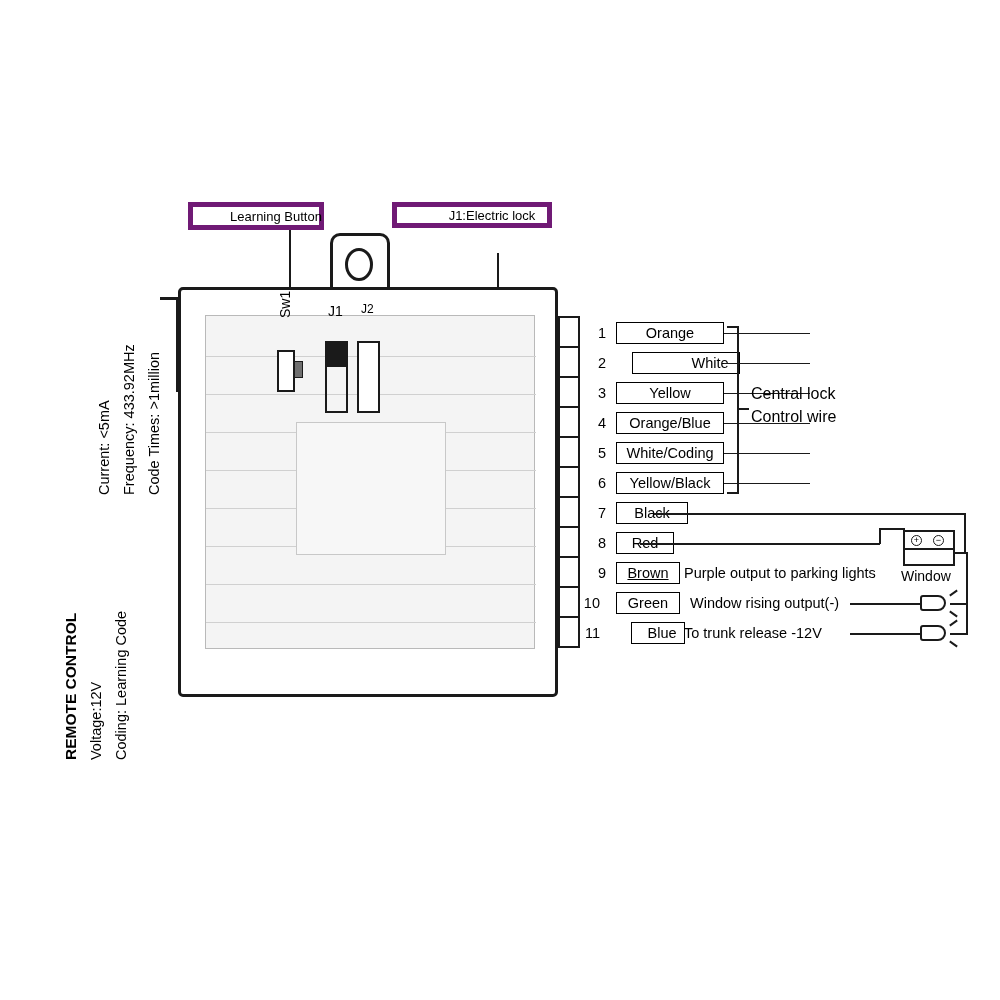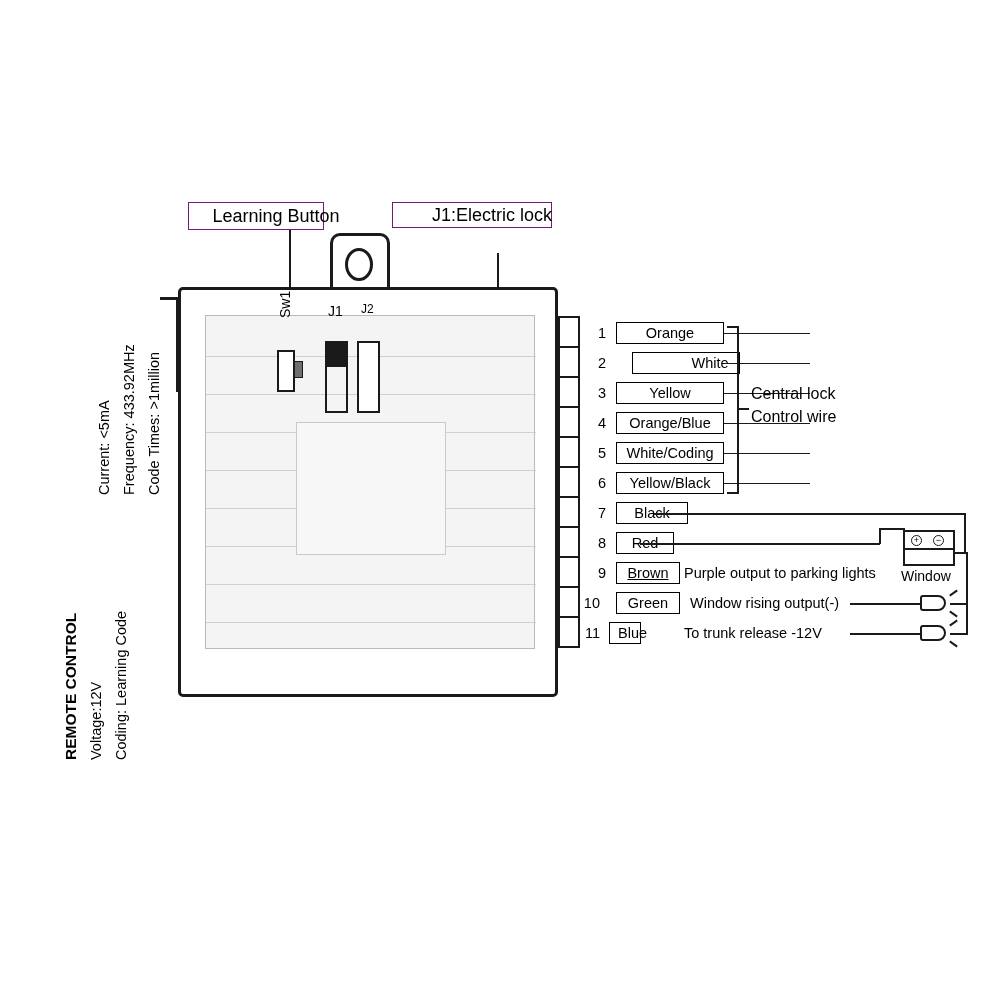--- a/index.html
+++ b/index.html
@@ -18,23 +18,23 @@
   #stage {
     position: absolute;
     left: 0; top: 0;
     width: 1000px;
     height: 1000px;
   }
   .abs { position: absolute; }
 
   
   .boxed {
-    border: 1px solid #701a75;
+    border: 5px solid #701a75;
     background: #fff;
-    font-size: 18px;
+    font-size: 13px;
     line-height: 1;
     display: flex;
     align-items: center;
     justify-content: center;
     white-space: nowrap;
     box-sizing: border-box;
     padding-left: 40px;
   }
   .plain {
     font-size: 14.5px;
@@ -440,21 +440,21 @@
   </div>
 
   <div class="wire-row" style="left:580px; top:592px;">
     <div class="wire-num" style="left:-6px;">10</div>
     <div class="wire-label" style="left:36px; width:64px;">Green</div>
     <div class="wire-note" style="left:110px;">Window rising output(-)</div>
   </div>
 
   <div class="wire-row" style="left:580px; top:622px;">
     <div class="wire-num" style="left:-6px;">11</div>
-    <div class="wire-label" style="left:29px; width:32px;padding-left:8px;">Blue</div>
+    <div class="wire-label" style="left:51px; width:54px;padding-left:8px;">Blue</div>
     <div class="wire-note" style="left:104px;">To trunk release -12V</div>
   </div>
 
   <div class="abs" id="bracket"></div>
   <div class="abs" id="bracket-stub"></div>
   <div class="abs" id="central-lock-text">
     <div>Central lock</div>
     <div>Control wire</div>
   </div>
 

